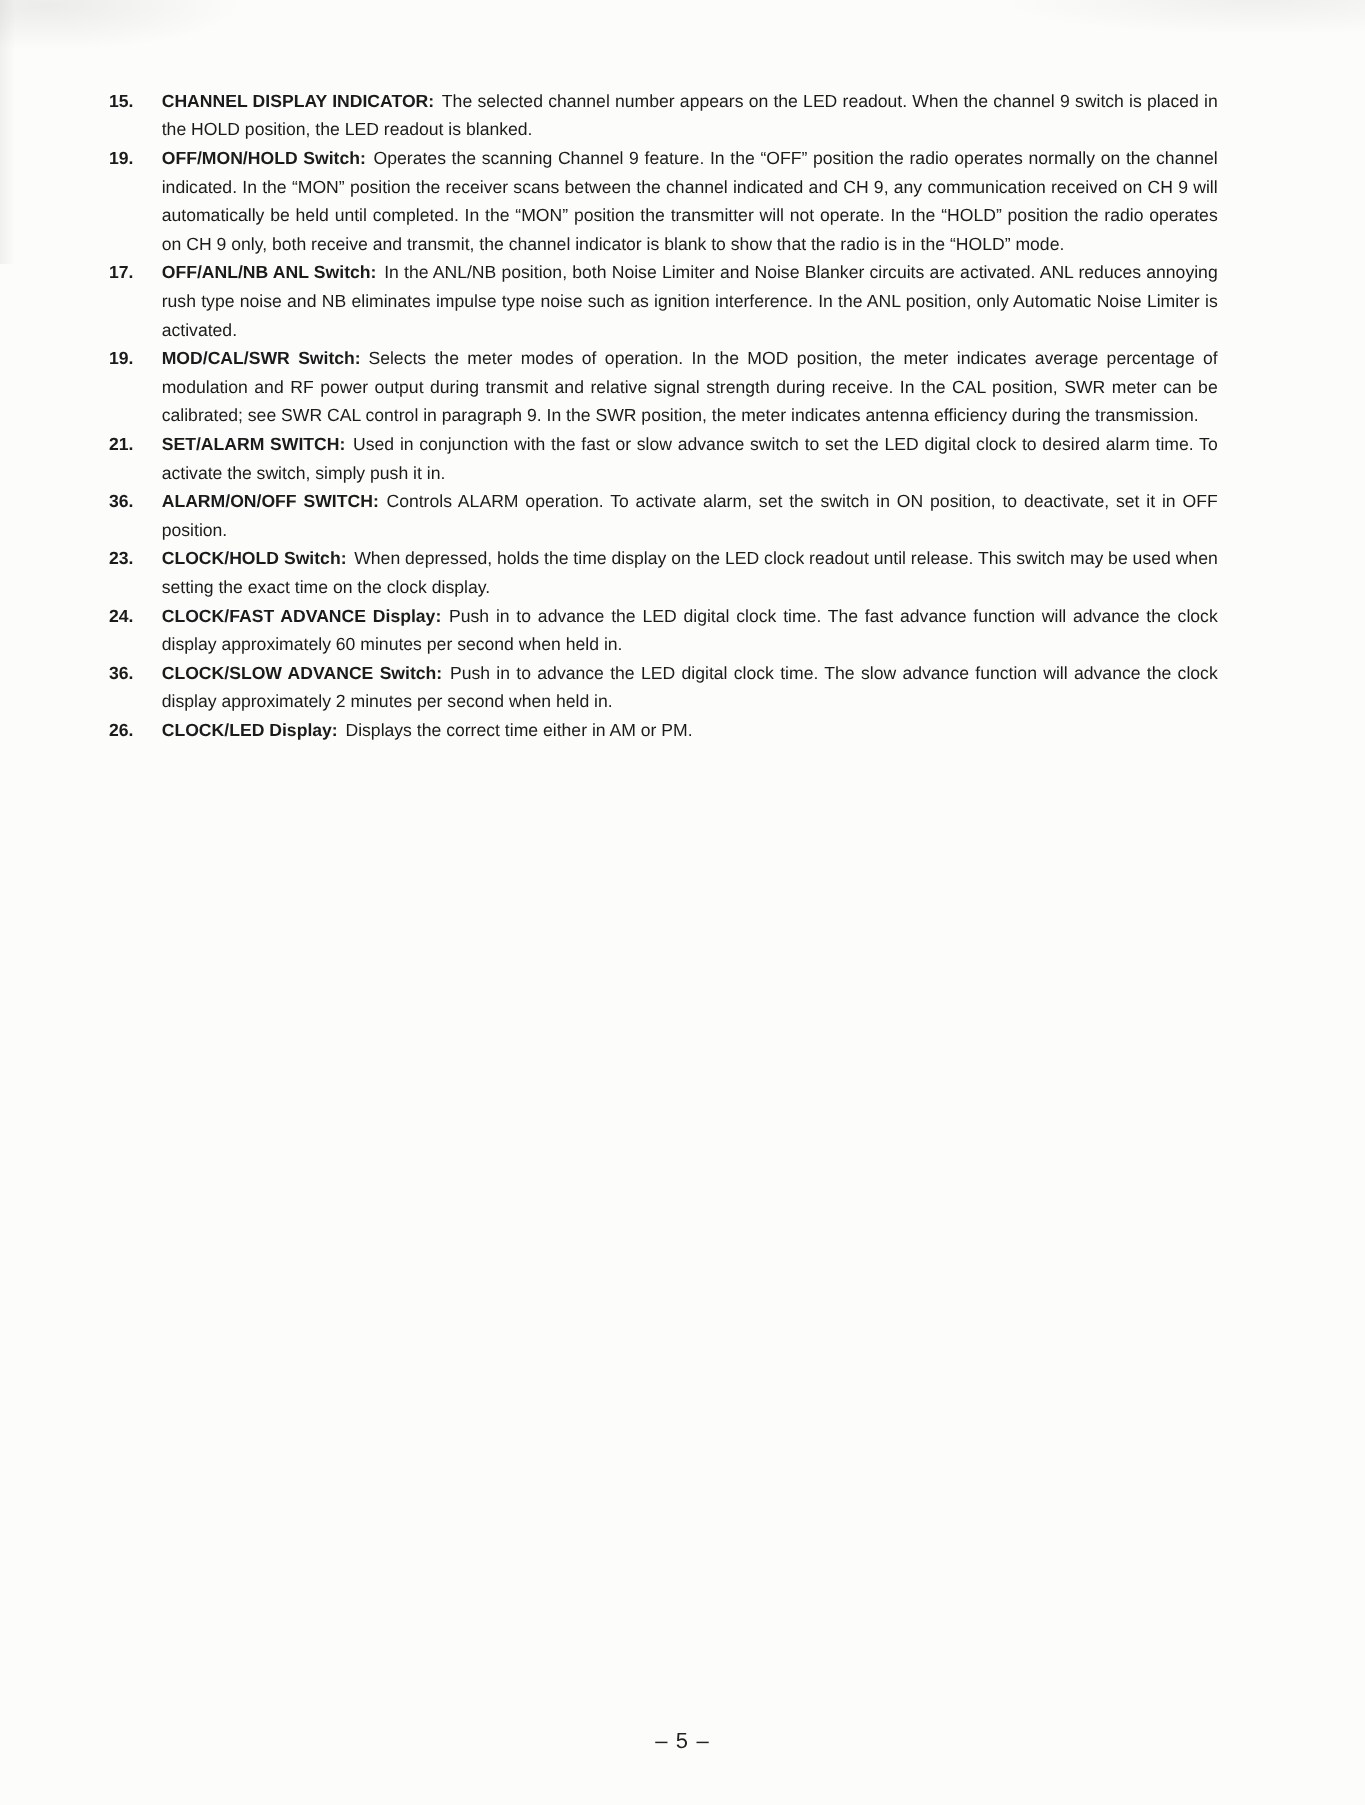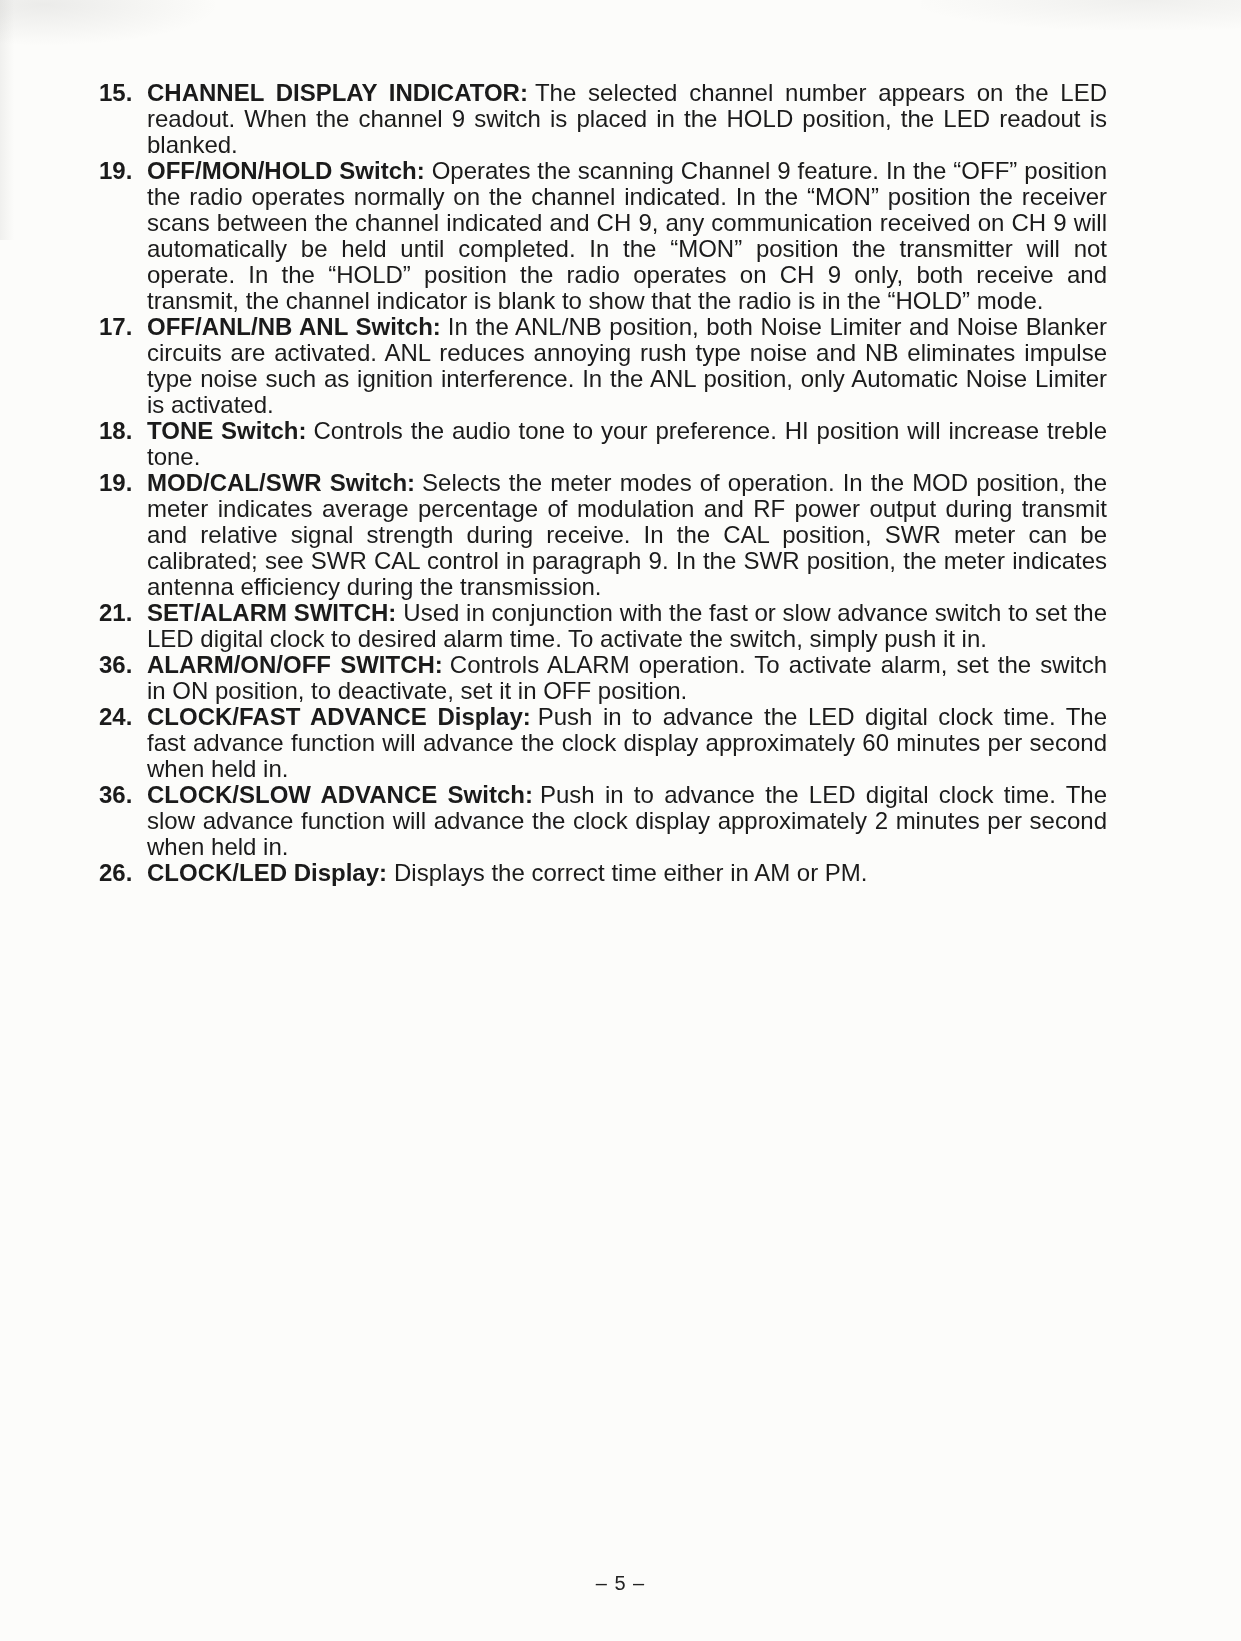--- a/index.html
+++ b/index.html
@@ -31,21 +31,21 @@
     background: linear-gradient(to right, rgba(80,80,80,0.07), rgba(0,0,0,0));
   }
   .content {
     position: absolute;
     top: 80px;
     left: 99px;
     width: 1008px;
   }
   .item {
     display: flex;
-    font-size: 24px;
+    font-size: 16px;
     line-height: 26px;
     justify-content: center;
   }
   .num {
     width: 48px;
     flex-shrink: 0;
     font-weight: 700;
   }
   .text {
     flex: 1;
@@ -86,41 +86,41 @@
     <div class="item">
       <span class="num">19.</span>
       <div class="text"><span class="title">OFF/MON/HOLD Switch:</span><span class="body">Operates the scanning Channel 9 feature. In the “OFF” position the radio operates normally on the channel indicated. In the “MON” position the receiver scans between the channel indicated and CH 9, any communication received on CH 9 will automatically be held until completed. In the “MON” position the transmitter will not operate. In the “HOLD” position the radio operates on CH 9 only, both receive and transmit, the channel indicator is blank to show that the radio is in the “HOLD” mode.</span></div>
     </div>
 
     <div class="item">
       <span class="num">17.</span>
       <div class="text"><span class="title">OFF/ANL/NB ANL Switch:</span><span class="body">In the ANL/NB position, both Noise Limiter and Noise Blanker circuits are activated. ANL reduces annoying rush type noise and NB eliminates impulse type noise such as ignition interference. In the ANL position, only Automatic Noise Limiter is activated.</span></div>
     </div>
 
-    <div class="item">
-      <span class="num">18.</span>
-      <div class="text"><span class="title">TONE Switch:</span><span class="body">Controls the audio tone to your preference. HI position will increase treble tone.</span></div>
-    </div>
 
     <div class="item">
       <span class="num">19.</span>
       <div class="text"><span class="title">MOD/CAL/SWR Switch:</span><span class="body">Selects the meter modes of operation. In the MOD position, the meter indicates average percentage of modulation and RF power output during transmit and relative signal strength during receive. In the CAL position, SWR meter can be calibrated; see SWR CAL control in paragraph 9. In the SWR position, the meter indicates antenna efficiency during the transmission.</span></div>
     </div>
 
 
     <div class="item">
       <span class="num">21.</span>
       <div class="text"><span class="title">SET/ALARM SWITCH:</span><span class="body">Used in conjunction with the fast or slow advance switch to set the LED digital clock to desired alarm time. To activate the switch, simply push it in.</span></div>
     </div>
 
     <div class="item">
       <span class="num">36.</span>
       <div class="text"><span class="title">ALARM/ON/OFF SWITCH:</span><span class="body">Controls ALARM operation. To activate alarm, set the switch in ON position, to deactivate, set it in OFF position.</span></div>
     </div>
 
+    <div class="item">
+      <span class="num">23.</span>
+      <div class="text"><span class="title">CLOCK/HOLD Switch:</span><span class="body">When depressed, holds the time display on the LED clock readout until release. This switch may be used when setting the exact time on the clock display.</span></div>
+    </div>
 
     <div class="item">
       <span class="num">24.</span>
       <div class="text"><span class="title">CLOCK/FAST ADVANCE Display:</span><span class="body">Push in to advance the LED digital clock time. The fast advance function will advance the clock display approximately 60 minutes per second when held in.</span></div>
     </div>
 
     <div class="item">
       <span class="num">36.</span>
       <div class="text"><span class="title">CLOCK/SLOW ADVANCE Switch:</span><span class="body">Push in to advance the LED digital clock time. The slow advance function will advance the clock display approximately 2 minutes per second when held in.</span></div>
     </div>

